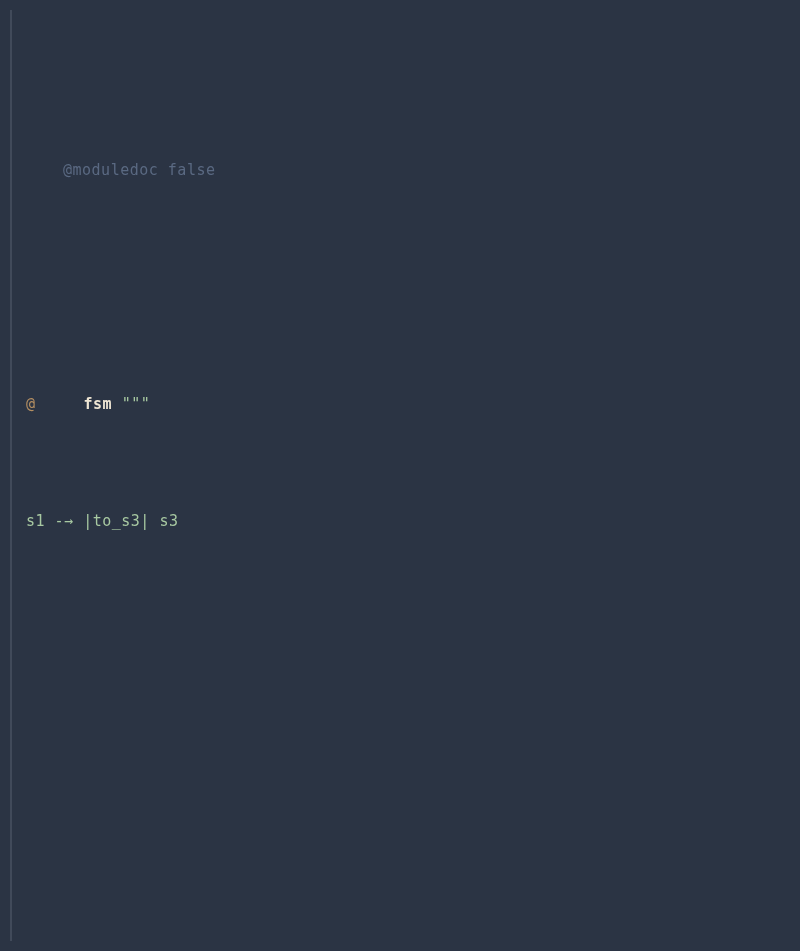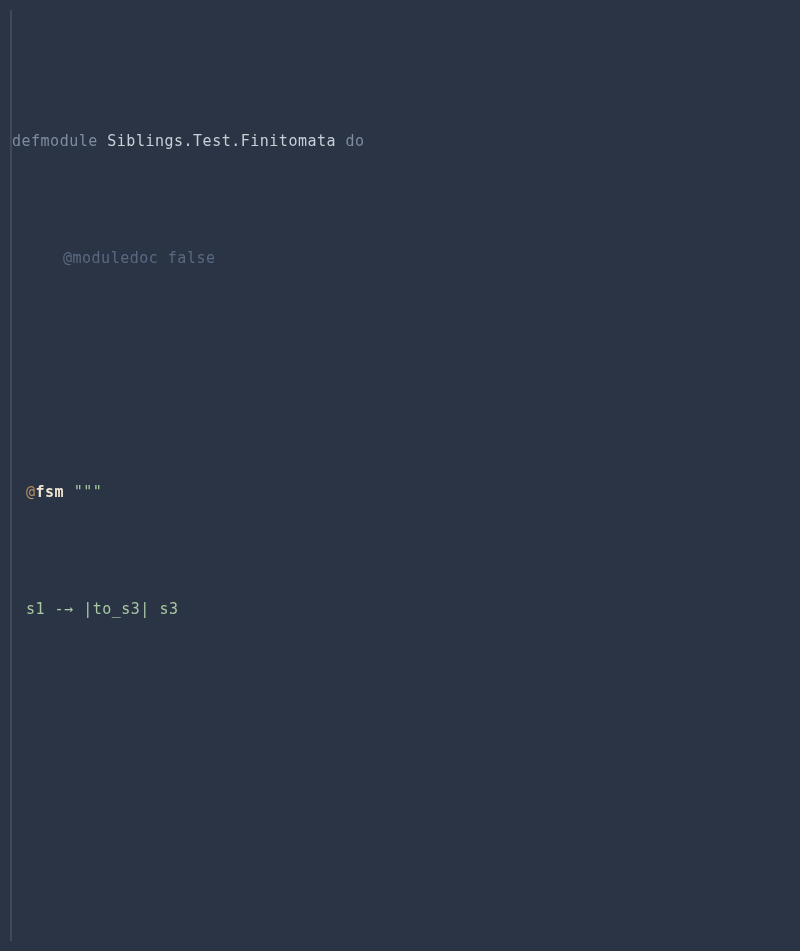--- a/index.html
+++ b/index.html
@@ -31,33 +31,32 @@
   .code {
     margin-left: 20px;
     white-space: pre;
     font-variant-ligatures: none;
   }
   .line { min-height: 29px; }
   .kw { color: #7f8ca1; }     
   .mod { color: #c9cfd8; }    
   .comment { color: #5a6982; margin-left: 37px; }
   .attr-at { color: #b58f62; } 
-  .attr-name { color: #efe6d4; font-weight: 500; } 
+  .attr-name { color: #efe6d4; font-weight: 500; padding-left: 48px; } 
   .attr-name-b { font-weight: 700; }
   .str { color: #a8c9a2; }
 </style>
 </head>
 <body>
 
 <div class="editor">
   <div class="gutter"></div>
   <div class="code">
 
     
-    <div class="line" style="margin-left:-14px"><span class="kw">defmodule</span> <span class="mod">Siblings.Test.Finitomata</span> <span class="kw">do</span></div>
 
     <div class="line"><span class="comment">@moduledoc false</span></div>
 
     <div class="line">&nbsp;</div>
 
     <div class="line"><span class="attr-at">@</span><span class="attr-name attr-name-b">fsm</span><span class="str"> """</span></div>
 
     <div class="line"><span class="str">s1 -→ |to_s3| s3</span></div>
     <div class="line"></div>
     

